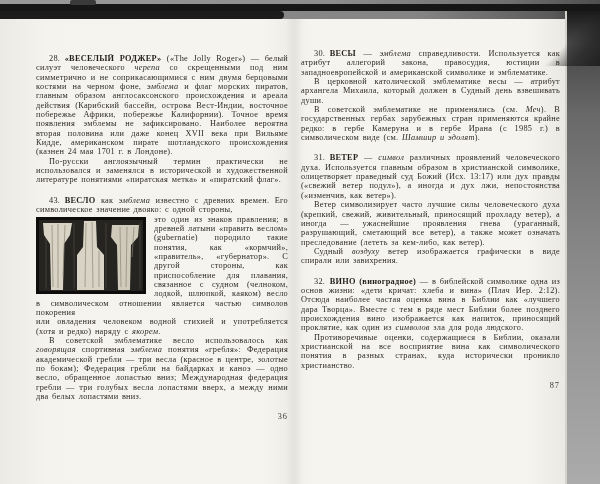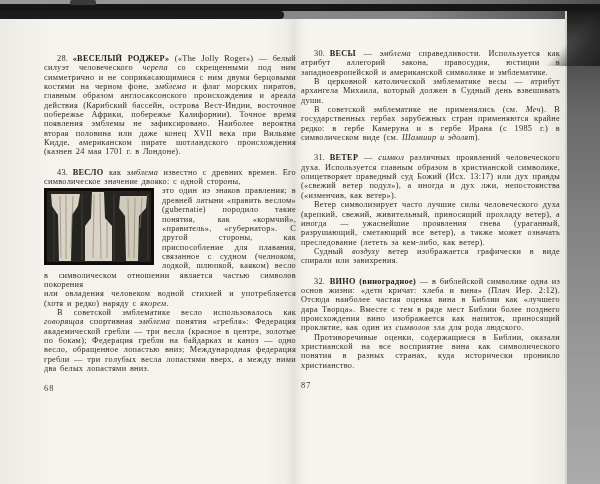--- a/index.html
+++ b/index.html
@@ -25,30 +25,30 @@
   
   .right-band{position:absolute;right:0;top:11px;width:33px;bottom:0;
     background:linear-gradient(180deg,#1a1a1a 0%,#474747 7%,#696969 22%,#828282 45%,#979797 70%,#ababab 100%);
     border-left:2px solid #d4d2cb;}
   .right-band-corner{position:absolute;right:0;top:11px;width:70px;height:55px;
     background:linear-gradient(135deg,rgba(20,20,20,0) 55%,rgba(25,25,25,.55) 75%,rgba(20,20,20,.8) 100%);}
 
   
   .page{position:absolute;color:#2e2a24;font-size:8.3px;line-height:9.35px;
         letter-spacing:.28px;word-spacing:1.2px;text-align:justify;}
-  .page-left{left:36px;top:54px;width:252px;margin-left:8px;}
+  .page-left{left:36px;top:54px;width:252px;}
   .page-right{left:301px;top:49px;width:259px;}
   .entry{margin:0 0 11px 0;}
   .para{text-indent:13px;}
   .para.noindent{text-indent:0;}
   .b{font-weight:bold;color:#221e18;}
   .i{font-style:italic;}
   .imgrow{overflow:hidden;}
   .illustration{float:left;margin:2px 8px 1px 0;display:block;}
-  .pagenum{text-align:left;text-indent:0;margin-top:9px;letter-spacing:1px;color:#3a362f;}
+  .pagenum{text-align:right;text-indent:0;margin-top:9px;letter-spacing:1px;color:#3a362f;}
 </style>
 </head>
 <body>
 
 <div class="scene">
 
   <div class="page-bg"></div>
   <div class="gutter-shadow"></div>
 
   <div class="strip-a"></div>
@@ -56,20 +56,21 @@
   <div class="strip-c"></div>
   <div class="strip-d"></div>
   <div class="corner-blob"></div>
 
   <div class="right-band"></div>
   <div class="right-band-corner"></div>
 
   <div class="page page-left">
     <div class="entry">
       <div class="para"><span>28. </span><span class="b">«ВЕСЕЛЫЙ РОДЖЕР»</span><span> («The Jolly Roger») — белый силуэт человеческого </span><span class="i">черепа</span><span> со скрещенными под ним симметрично и не соприкасающимися с ним двумя берцовыми костями на черном фоне, </span><span class="i">эмблема</span><span> и флаг морских пиратов, главным образом англосаксонского происхождения и ареала действия (Карибский бассейн, острова Вест-Индии, восточное побережье Африки, побережье Калифорнии). Точное время появления эмблемы не зафиксировано. Наиболее вероятна вторая половина или даже конец XVII века при Вильяме Кидде, американском пирате шотландского происхождения (казнен 24 мая 1701 г. в Лондоне).</span></div>
+      <div class="para"><span>По-русски англоязычный термин практически не использовался и заменялся в исторической и художественной литературе понятиями «пиратская метка» и «пиратский флаг».</span></div>
     </div>
     <div class="entry">
       <div class="para"><span>43. </span><span class="b">ВЕСЛО</span><span> как </span><span class="i">эмблема</span><span> известно с древних времен. Его символическое значение двояко: с одной стороны,</span></div>
       <div class="imgrow">
         <svg class="illustration" width="110" height="77" viewBox="0 0 110 77">
           <rect x="1.5" y="1.5" width="107" height="74" fill="#262420" stroke="#0e0d0b" stroke-width="3"></rect>
           <g stroke="#4a463e" stroke-width="1" opacity="0.8">
             <line x1="10" y1="6" x2="10" y2="72"></line>
               <line x1="38" y1="6" x2="38" y2="72"></line>
             <line x1="70" y1="6" x2="70" y2="72"></line>
@@ -88,21 +89,21 @@
             <line x1="84" y1="10" x2="85" y2="70"></line>
               <line x1="91" y1="10" x2="90" y2="70"></line>
               <line x1="98" y1="10" x2="96" y2="40"></line>
           </g>
         </svg>
         <div class="para noindent"><span>это один из знаков правления; в древней латыни «править веслом» (gubernatie) породило такие понятия, как «кормчий», «правитель», «губернатор». С другой стороны, как приспособление для плавания, связанное с судном (челноком, лодкой, шлюпкой, каяком) весло в символическом отношении является частью символов покорения</span></div>
       </div>
       <div class="para noindent"><span>или овладения человеком водной стихией и употребляется (хотя и редко) наряду с </span><span class="i">якорем</span><span>.</span></div>
       <div class="para"><span>В советской эмблематике весло использовалось как </span><span class="i">говорящая</span><span> спортивная </span><span class="i">эмблема</span><span> понятия «гребля»: Федерация академической гребли — три весла (красное в центре, золотые по бокам); Федерация гребли на байдарках и каноэ — одно весло, обращенное лопастью вниз; Международная федерация гребли — три голубых весла лопастями вверх, а между ними два белых лопастями вниз.</span></div>
     </div>
-    <div class="pagenum">68</div>
+    <div class="pagenum">36</div>
   </div>
 
   <div class="page page-right">
     <div class="entry">
       <div class="para"><span>30. </span><span class="b">ВЕСЫ</span><span> — </span><span class="i">эмблема</span><span> справедливости. Используется как атрибут аллегорий закона, правосудия, юстиции в западноевропейской и американской символике и эмблематике.</span></div>
       <div class="para"><span>В церковной католической эмблематике весы — атрибут архангела Михаила, который должен в Судный день взвешивать души.</span></div>
       <div class="para"><span>В советской эмблематике не применялись (см. </span><span class="i">Меч</span><span>). В государственных гербах зарубежных стран применяются крайне редко: в гербе Камеруна и в гербе Ирана (с 1985 г.) в символическом виде (см. </span><span class="i">Шамшир и эдолят</span><span>).</span></div>
     </div>
     <div class="entry">
       <div class="para"><span>31. </span><span class="b">ВЕТЕР</span><span> — </span><span class="i">символ</span><span> различных проявлений человеческого духа. Используется главным образом в христианской символике, олицетворяет праведный суд Божий (Исх. 13:17) или дух правды («свежий ветер подул»), а иногда и дух лжи, непостоянства («изменчив, как ветер»).</span></div>

